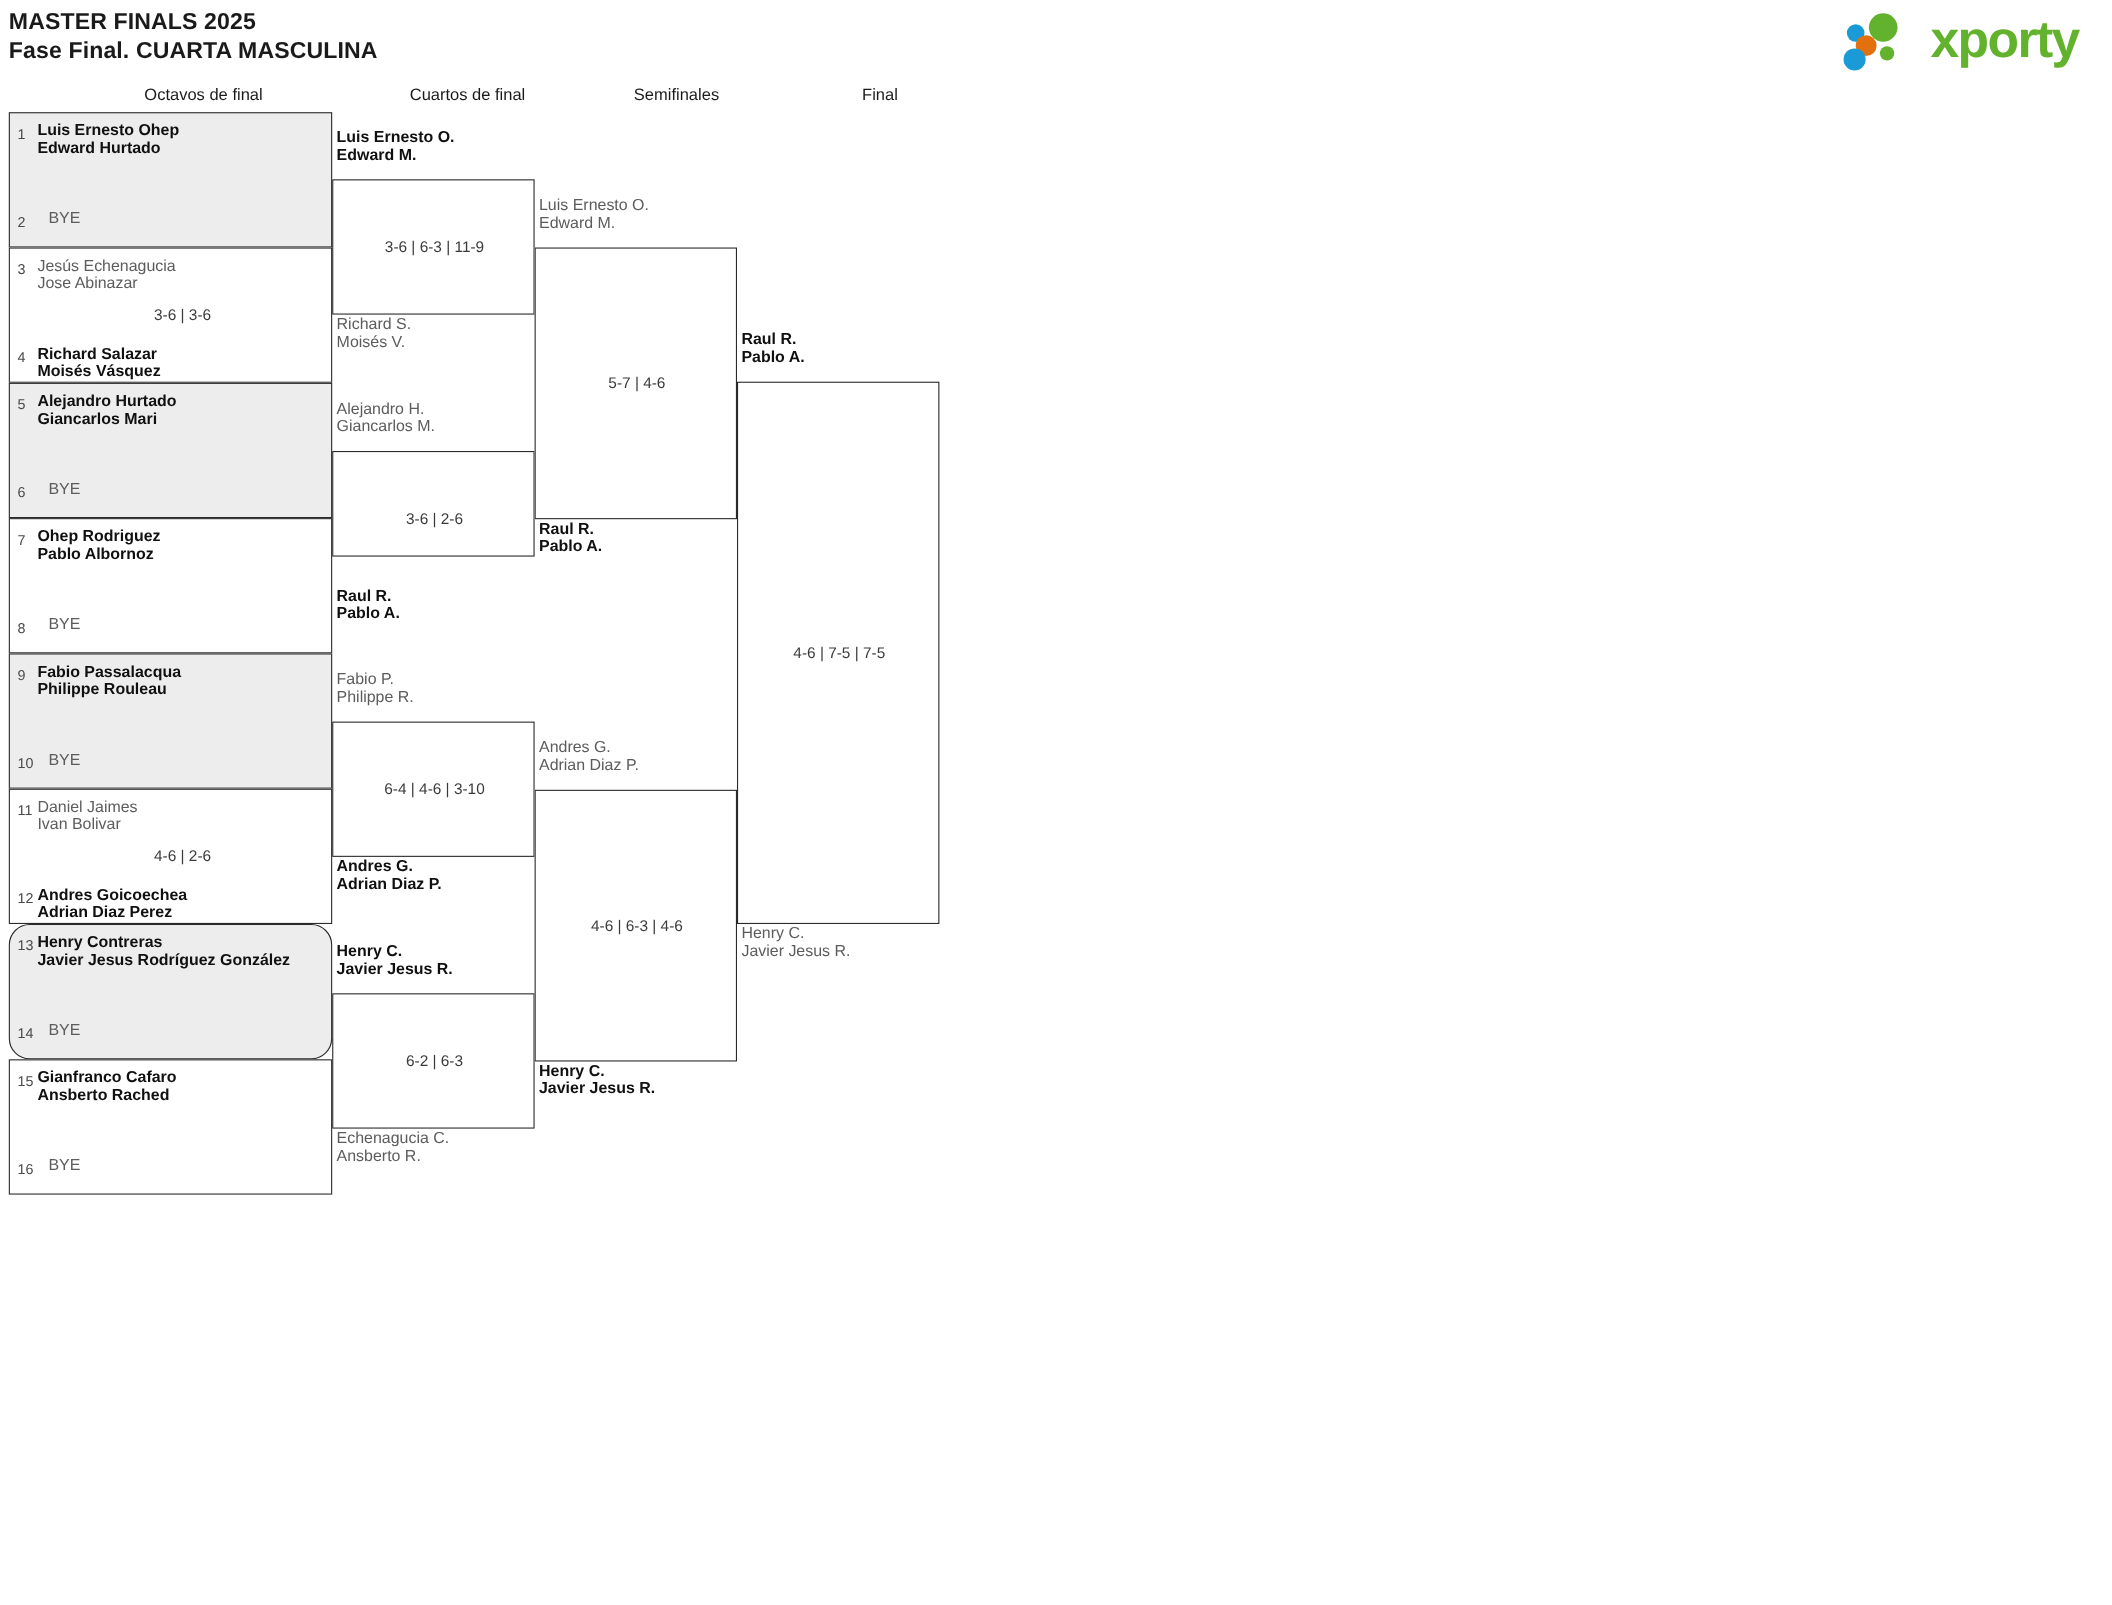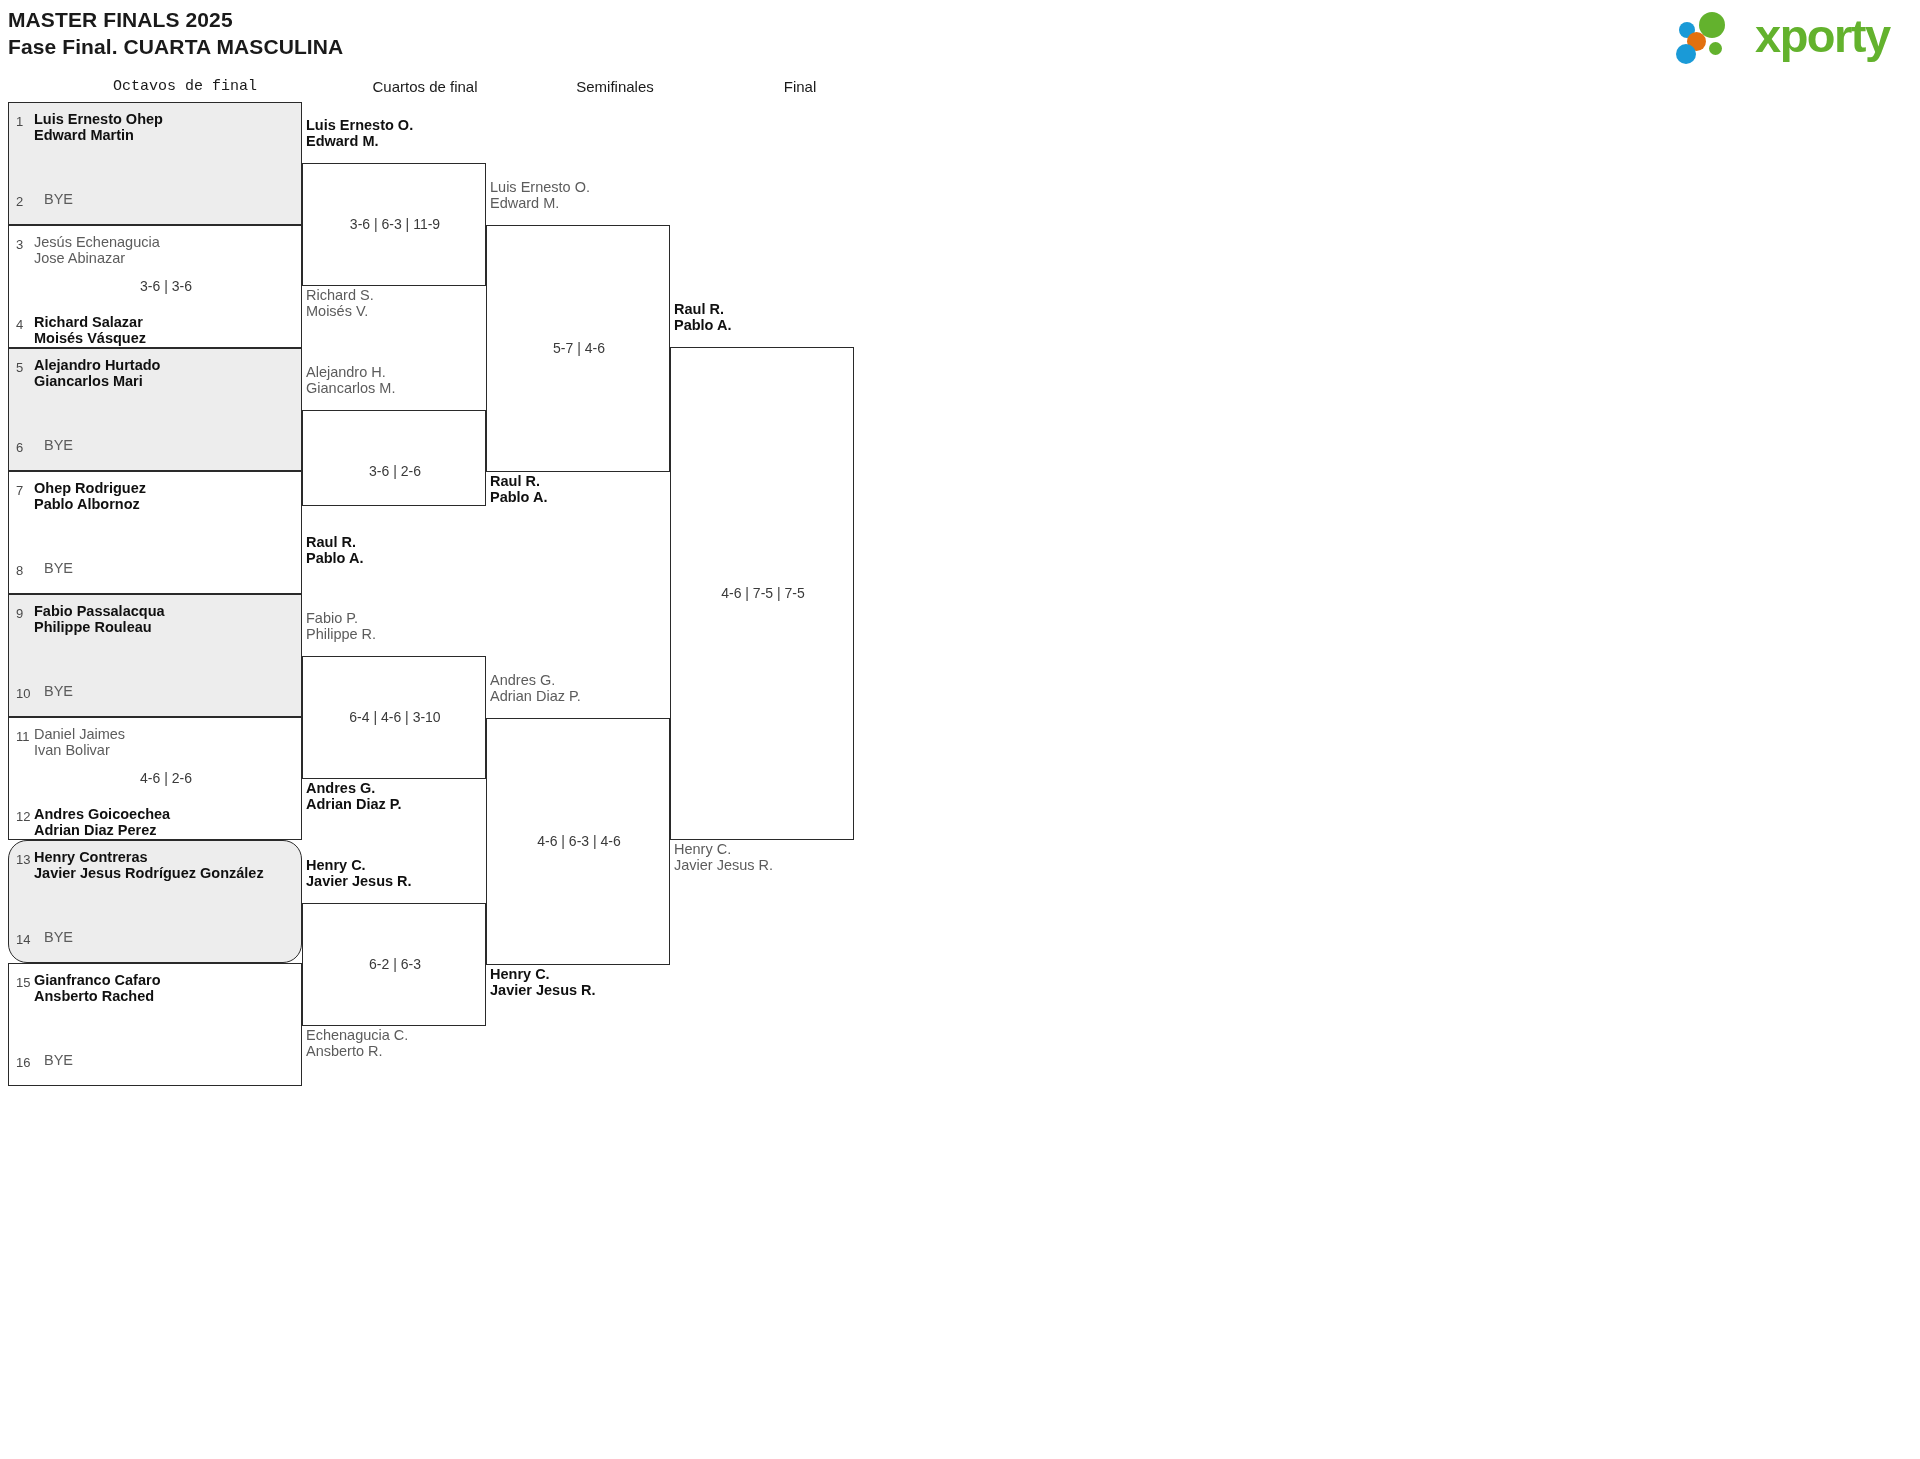--- a/index.html
+++ b/index.html
@@ -76,32 +76,32 @@
     <div class="logo-dots">
       <div class="dot" style="left:8px;  top:10px; width:16px; height:16px; background:#1a9ad7;"></div>
       <div class="dot" style="left:28px; top:0px;  width:26px; height:26px; background:#63b22d;"></div>
       <div class="dot" style="left:16px; top:20px; width:19px; height:19px; background:#e2700f;"></div>
       <div class="dot" style="left:5px;  top:32px; width:20px; height:20px; background:#1a9ad7;"></div>
       <div class="dot" style="left:38px; top:30px; width:13px; height:13px; background:#63b22d;"></div>
     </div>
     <div class="logo-word">xporty</div>
   </div>
 
-  <div class="round-head" style="left:60px;  width:250px;font-family:Liberation Mono, monospace;">Octavos de final</div>
+  <div class="round-head" style="left:60px;  width:250px;">Octavos de final</div>
   <div class="round-head" style="left:300px; width:250px;">Cuartos de final</div>
   <div class="round-head" style="left:490px; width:250px;">Semifinales</div>
   <div class="round-head" style="left:675px; width:250px;">Final</div>
 
   <div id="bracket-layer">
       <div class="box shaded" style="left: 8px; width: 294px; top: 102px; height: 123px;">
         <div class="slot" style="top: 9px;">
           <div class="seed" style="top: 2px;">1</div>
           <div class="names winner" style="left: 25px; top: 0px;">
             <span class="n">Luis Ernesto Ohep</span>
-            <span class="n">Edward Martin</span>
+            <span class="n">Edward Hurtado</span>
           </div>
         </div>
         <div class="slot" style="top: 89px;">
           <div class="seed" style="top: 2px;">2</div>
           <div class="names bye" style="left: 35px; top: 0px;">
             <span class="n">BYE</span>
           </div>
         </div>
       </div>
       <div class="box" style="left: 8px; width: 294px; top: 225px; height: 123px;">

